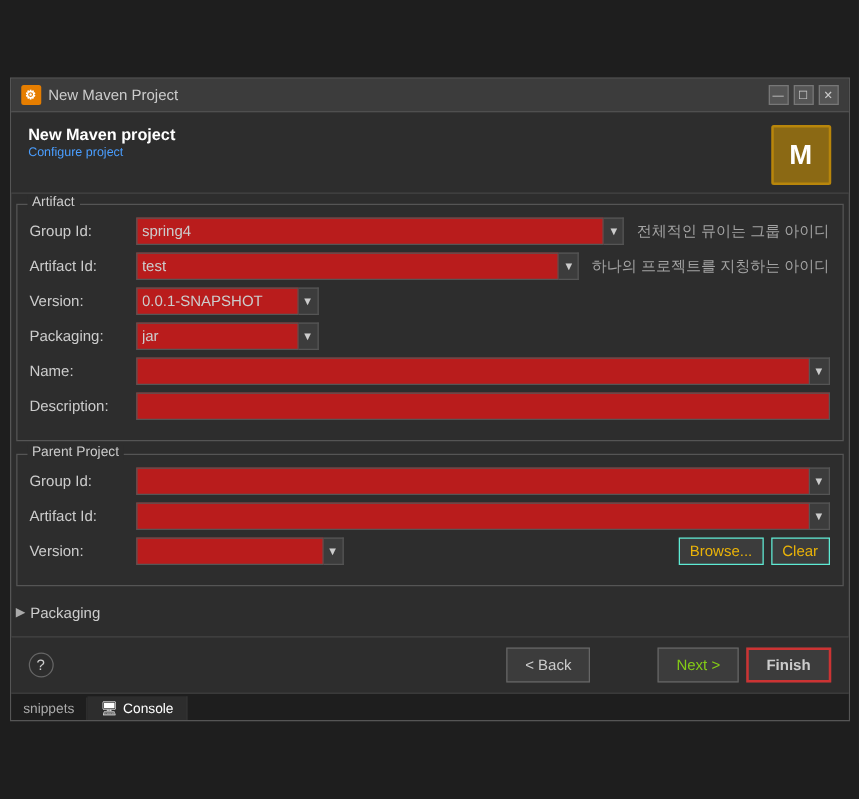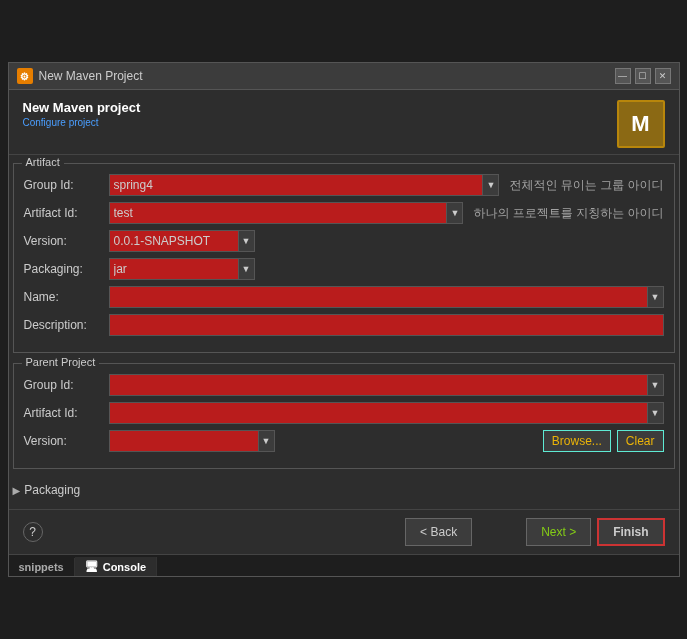--- a/index.html
+++ b/index.html
@@ -288,21 +288,20 @@
     }
     .bottom-tab {
       display: flex;
       align-items: center;
       padding: 3px 10px;
       font-size: 11px;
       color: #aaa;
       cursor: pointer;
       border-right: 1px solid #333;
       gap: 4px;
-      font-weight: bold;
     }
     .bottom-tab.active {
       background: #2d2d2d;
       color: #fff;
     }
   </style>
 </head>
 <body>
 
 <div class="dialog">

